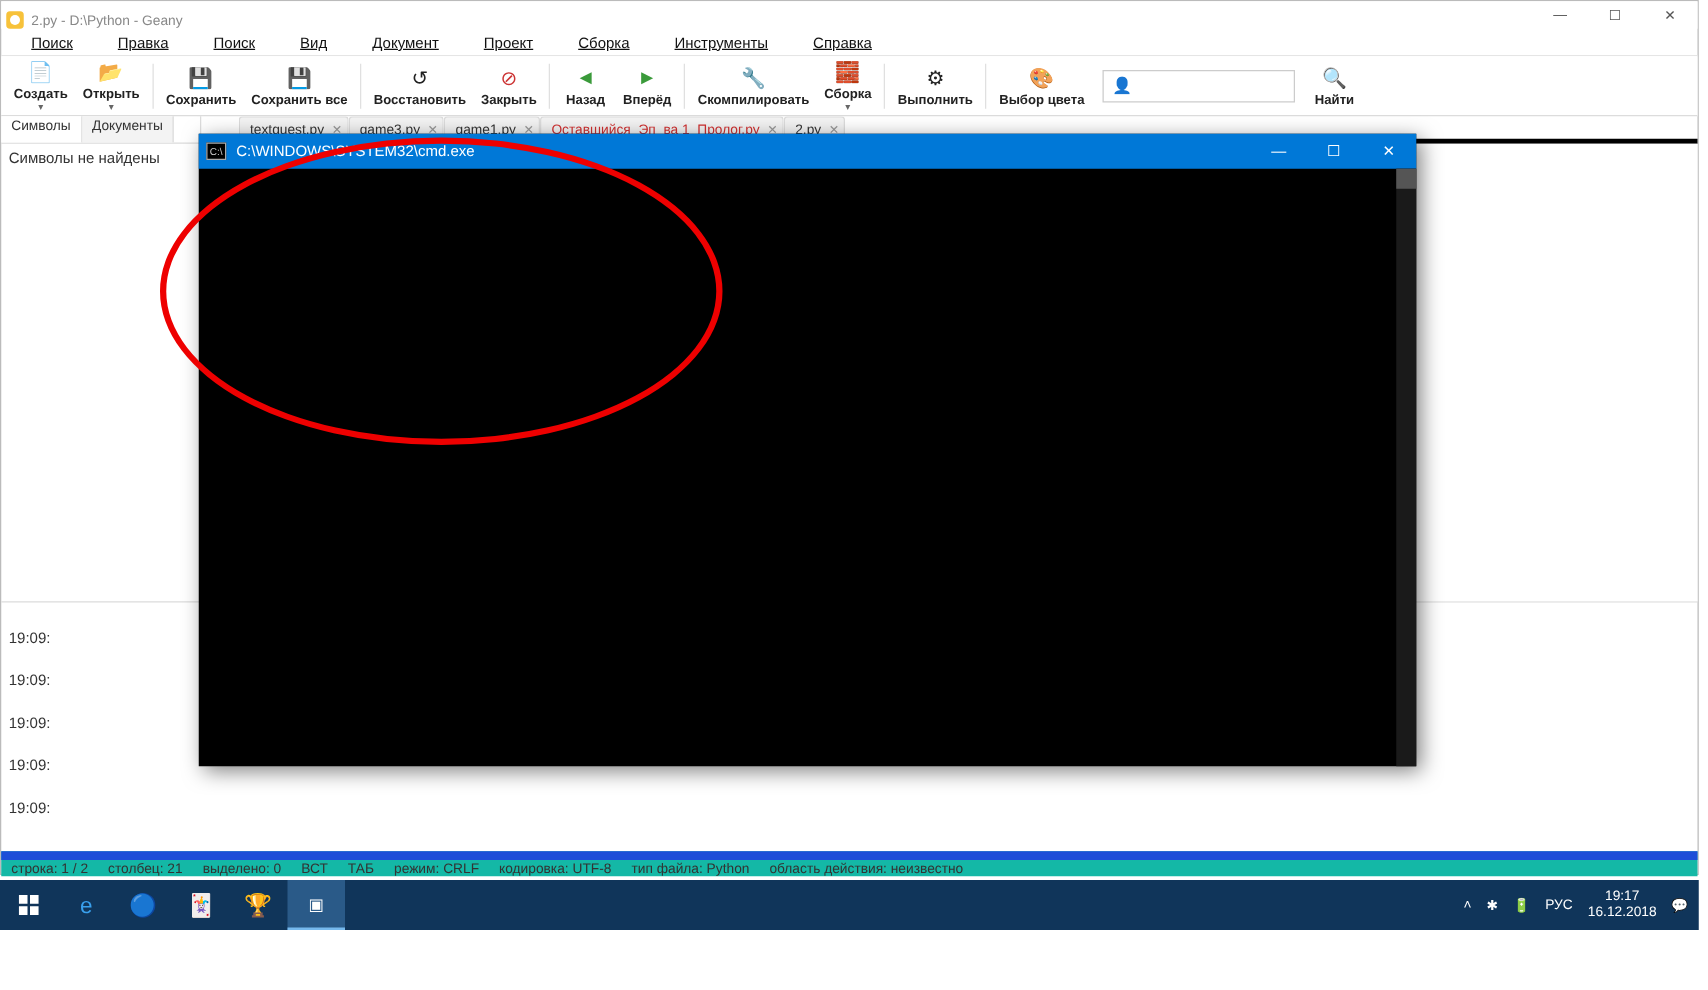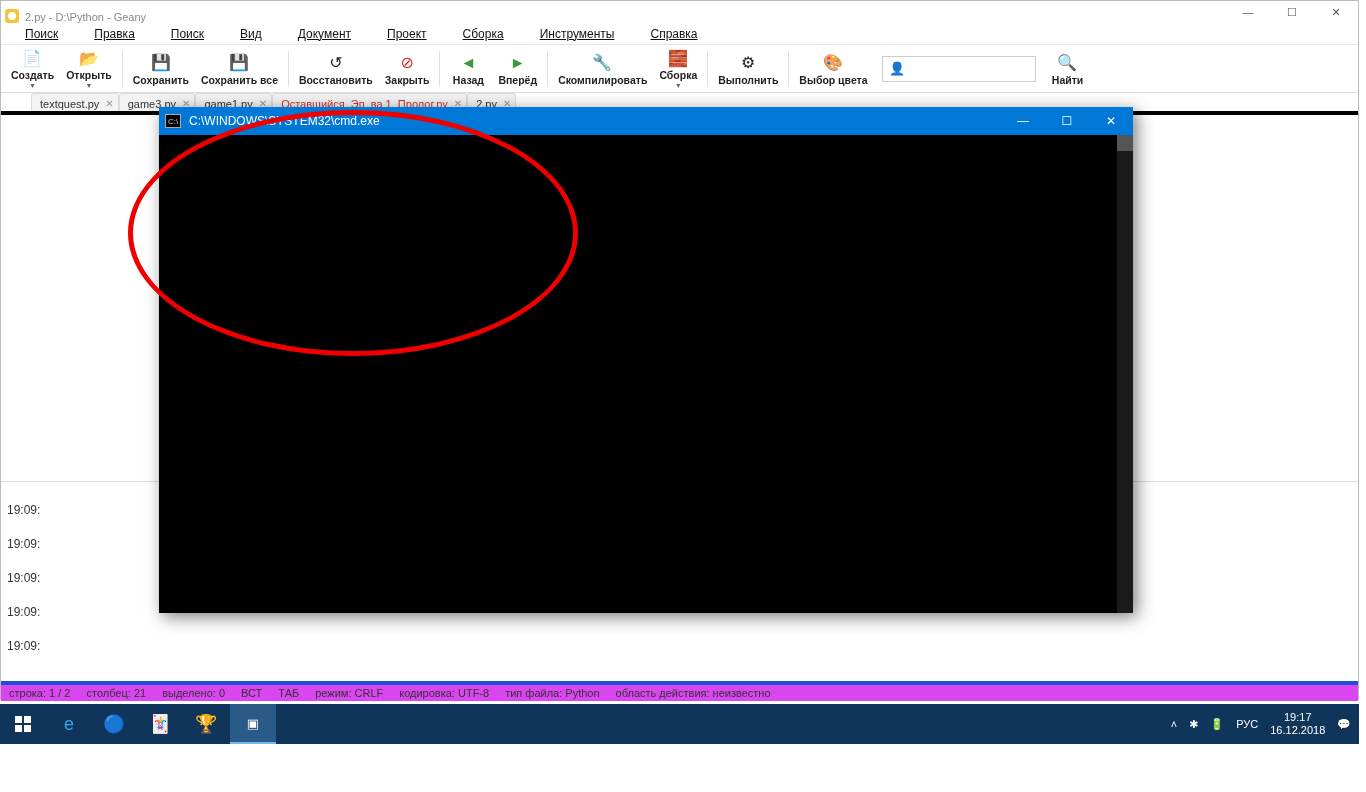--- a/index.html
+++ b/index.html
@@ -40,21 +40,21 @@
 .doc-tab .x { margin-left: 6px; color: #999; font-size: 10px; }
 .editor-blank { flex: 1; background: #fff; }
 
 .bottom-panel { height: 200px; border-top: 1px solid #dcdcdc; display: flex; font-size: 12px; }
 .bp-tabs { width: 104px; display: flex; flex-direction: column; }
 .bp-tab { height: 22px; display: flex; align-items: center; justify-content: flex-end; padding-right: 8px; background: #f3f3f3; border: 1px solid #dcdcdc; border-right: none; font-size: 11px; color: #333; margin-top: -1px; }
 .bp-tab.active { background: #fff; }
 .bp-content { flex: 1; padding: 4px 6px; font-family: "Consolas", monospace; font-size: 12px; color: #333; overflow: hidden; white-space: pre; }
 .bp-content .line { line-height: 20px; }
 
-.statusbar { height: 20px; background: #d946ef; border-top: 4px solid #1d4ed8; display: flex; align-items: center; font-size: 11px; color: #333; padding: 0 8px; gap: 16px; }
+.statusbar { height: 20px; background: #14b8a6; border-top: 7px solid #1d4ed8; display: flex; align-items: center; font-size: 11px; color: #333; padding: 0 8px; gap: 16px; }
 
 
 .cmd { position: absolute; left: 159px; top: 107px; width: 974px; height: 506px; background: #000; box-shadow: 4px 4px 16px rgba(0,0,0,.5); }
 .cmd-title { height: 28px; background: #0078d7; display: flex; align-items: center; color: #fff; font-size: 12px; padding-left: 6px; }
 .cmd-title .cico { width: 16px; height: 14px; background: #000; border: 1px solid #aaa; margin-right: 8px; font-size: 8px; color: #ccc; display:flex; align-items:center; justify-content:center; }
 .cmd-title .cwbtns { margin-left: auto; display: flex; }
 .cmd-title .cwbtn { width: 44px; height: 28px; display: flex; align-items: center; justify-content: center; font-size: 12px; }
 .cmd-body { position: relative; height: 478px; }
 .cmd-text { font-family: "Consolas", monospace; font-size: 13px; color: #ccc; padding: 4px 2px; white-space: pre; line-height: 16px; }
 .cmd-scroll { position: absolute; right: 0; top: 0; width: 16px; height: 100%; background: #1a1a1a; }
@@ -155,20 +155,27 @@
     <div class="searchbox">
       <div class="sico">👤</div>
     </div>
     <div class="tbtn">
         <div class="ico">🔍</div>
         <div class="tbtn-label">Найти</div>
       </div>
   </div>
 
   <div class="body">
+    <div class="sidebar">
+      <div class="side-tabs">
+        <div class="side-tab active">Символы</div>
+        <div class="side-tab">Документы</div>
+      </div>
+      <div class="side-content">Символы не найдены</div>
+    </div>
     <div class="editor-area">
       <div class="doc-tabs">
         <div style="width:30px"></div>
         <div class="doc-tab">
             <span>textquest.py</span>
             <span class="x">✕</span>
           </div>
         <div class="doc-tab">
             <span>game3.py</span>
             <span class="x">✕</span>

